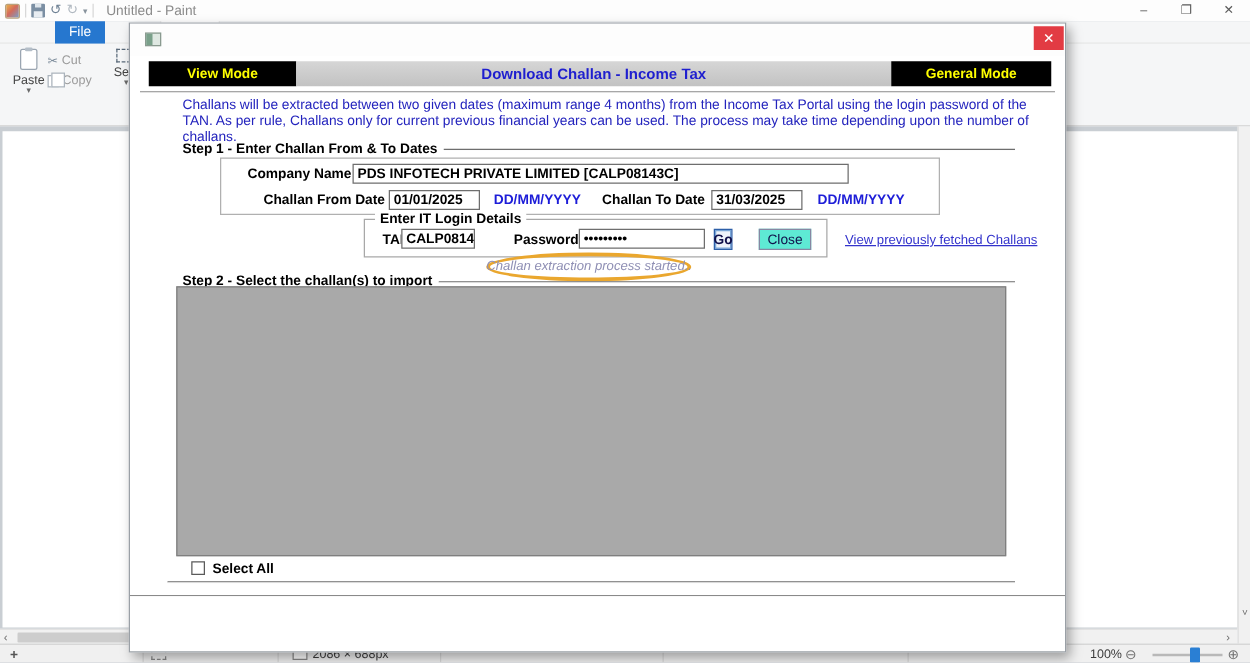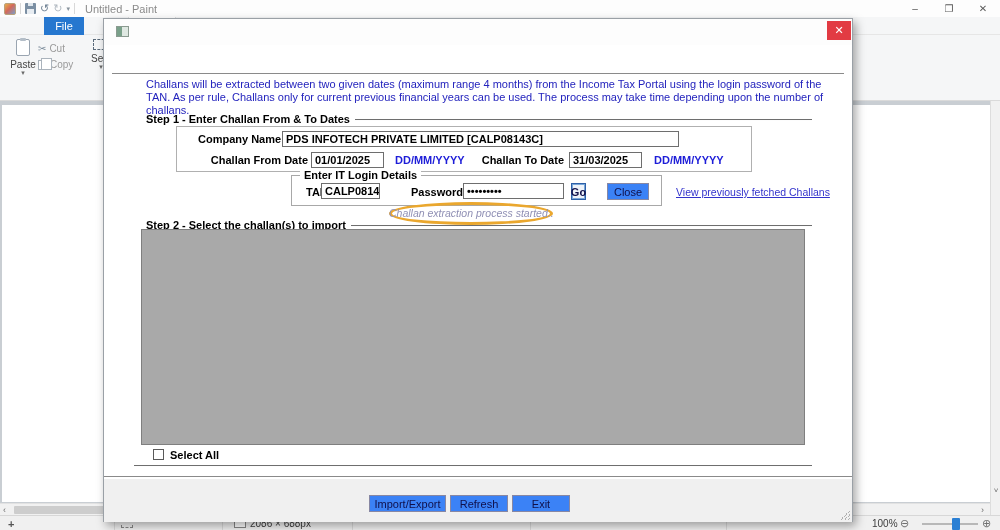--- a/index.html
+++ b/index.html
@@ -83,21 +83,21 @@
 
   .grpbox { position:absolute; border:1px solid #b0b0b0; }
   .lbl { font-size:11px; font-weight:bold; color:#000; position:absolute; white-space:nowrap; }
   .lbl-r { text-align:right; }
   .tbox { position:absolute; background:#fff; border:1px solid #6e6e6e; font-size:11px; font-weight:bold; color:#000; display:flex; align-items:center; padding:0 3px; height:16px; white-space:nowrap; overflow:hidden; }
   .fmt { position:absolute; font-size:11px; font-weight:bold; color:#1d1dd8; white-space:nowrap; }
 
   .fieldset { position:absolute; border:1px solid #a8a8a8; }
   .fieldset-legend { position:absolute; top:-7px; left:8px; background:#ffffff; padding:0 4px; font-size:11px; font-weight:bold; }
 
-  .btn { position:absolute; height:17px; background:#3b82f6; border:1px solid #8787a3; color:#10104a; font-size:11px; display:flex; align-items:center; justify-content:center; }
+  .btn { position:absolute; height:17px; background:#5eead4; border:1px solid #8787a3; color:#10104a; font-size:11px; display:flex; align-items:center; justify-content:center; }
   .btn-default { border:1px solid #2d5fa8; box-shadow:inset 0 0 0 1px #7aa7d8; background:#eef3fa; font-weight:bold; }
 
   .link { position:absolute; font-size:10.5px; color:#3333cc; text-decoration:underline; white-space:nowrap; }
 
   .hl-ellipse { position:absolute; left:285px; top:183px; width:164px; height:23px; border:3px solid #eaa72e; border-radius:50%; }
   .proc-status { position:absolute; left:285px; top:188px; width:164px; text-align:center; font-size:10.5px; font-style:italic; color:#8f8fb4; white-space:nowrap; }
 
   .gray-panel { position:absolute; left:37px; top:210px; width:664px; height:216px; background:#a9a9a9; border:1px solid #7f7f7f; }
 
   .chk { position:absolute; width:11px; height:11px; background:#fff; border:1px solid #5a5a5a; }
@@ -199,20 +199,25 @@
       </div>
   </div>
 
   <div class="dialog">
 
     <div class="dlg-titlebar">
       <span class="dlg-icon"></span>
       <div class="dlg-close">✕</div>
     </div>
 
+    <div class="mode-row">
+      <div class="mode-black mode-left">View Mode</div>
+      <div class="mode-center">Download Challan - Income Tax</div>
+      <div class="mode-black mode-right">General Mode</div>
+    </div>
 
     <div class="groove top-groove"></div>
 
     <div class="info-text">Challans will be extracted between two given dates (maximum range 4 months) from the Income Tax Portal using the login password of the TAN. As per rule, Challans only for current  previous financial years can be used. The process may take time depending upon the number of challans.</div>
 
     <div class="step-head" style="left:42px; top:94px; width:666px;">
       <span class="step-label">Step 1 - Enter Challan From &amp; To Dates</span>
       <span class="step-line"></span>
     </div>
 
@@ -253,22 +258,16 @@
 
     <div class="chk" style="left:49px; top:430px;"></div>
     <div class="lbl" style="left:66px; top:430px;">Select All</div>
 
     <div class="step-head" style="left:30px; top:444px; width:678px;">
       <span class="step-line"></span>
     </div>
 
     <div class="groove" style="position:absolute; left:0; top:457px; width:748px;"></div>
 
-    <div class="dlg-footer">
-      <div class="btn" style="left:265px; top:16px; width:77px;">Import/Export</div>
-      <div class="btn" style="left:346px; top:16px; width:58px;">Refresh</div>
-      <div class="btn" style="left:408px; top:16px; width:58px;">Exit</div>
-      <div class="resize-grip"></div>
-    </div>
 
   </div>
 
 </div>
 
 </body></html>

